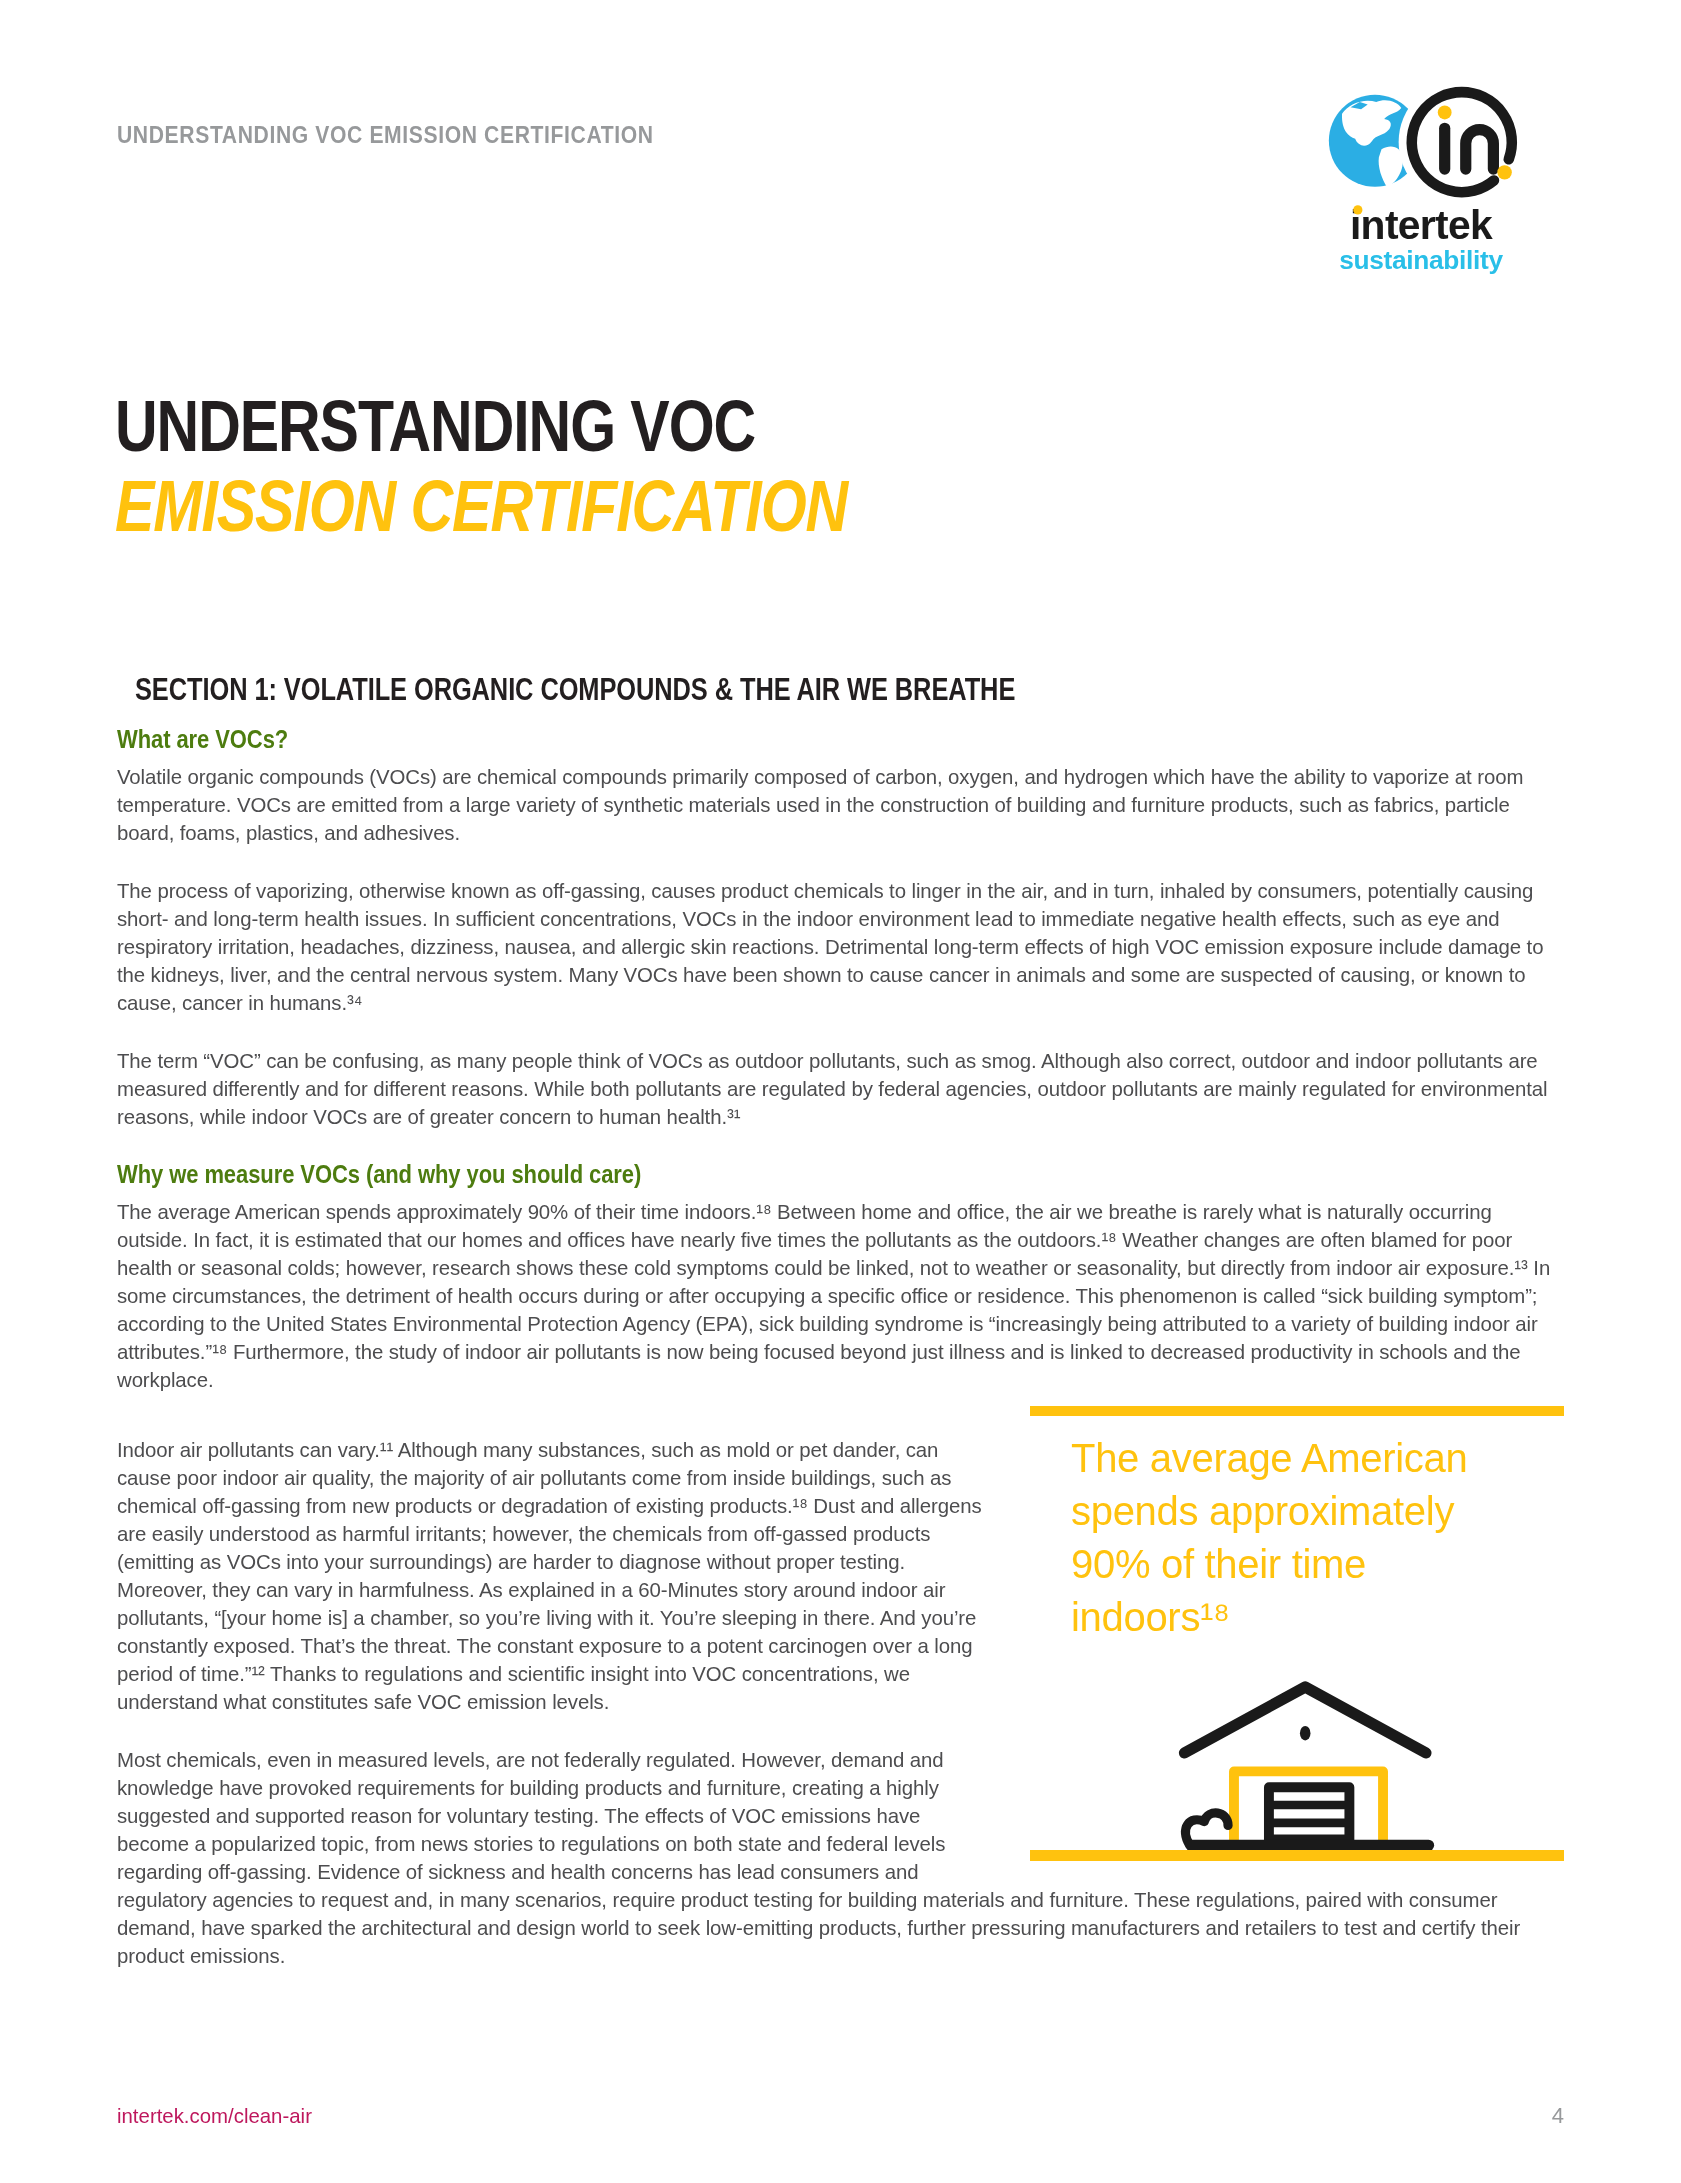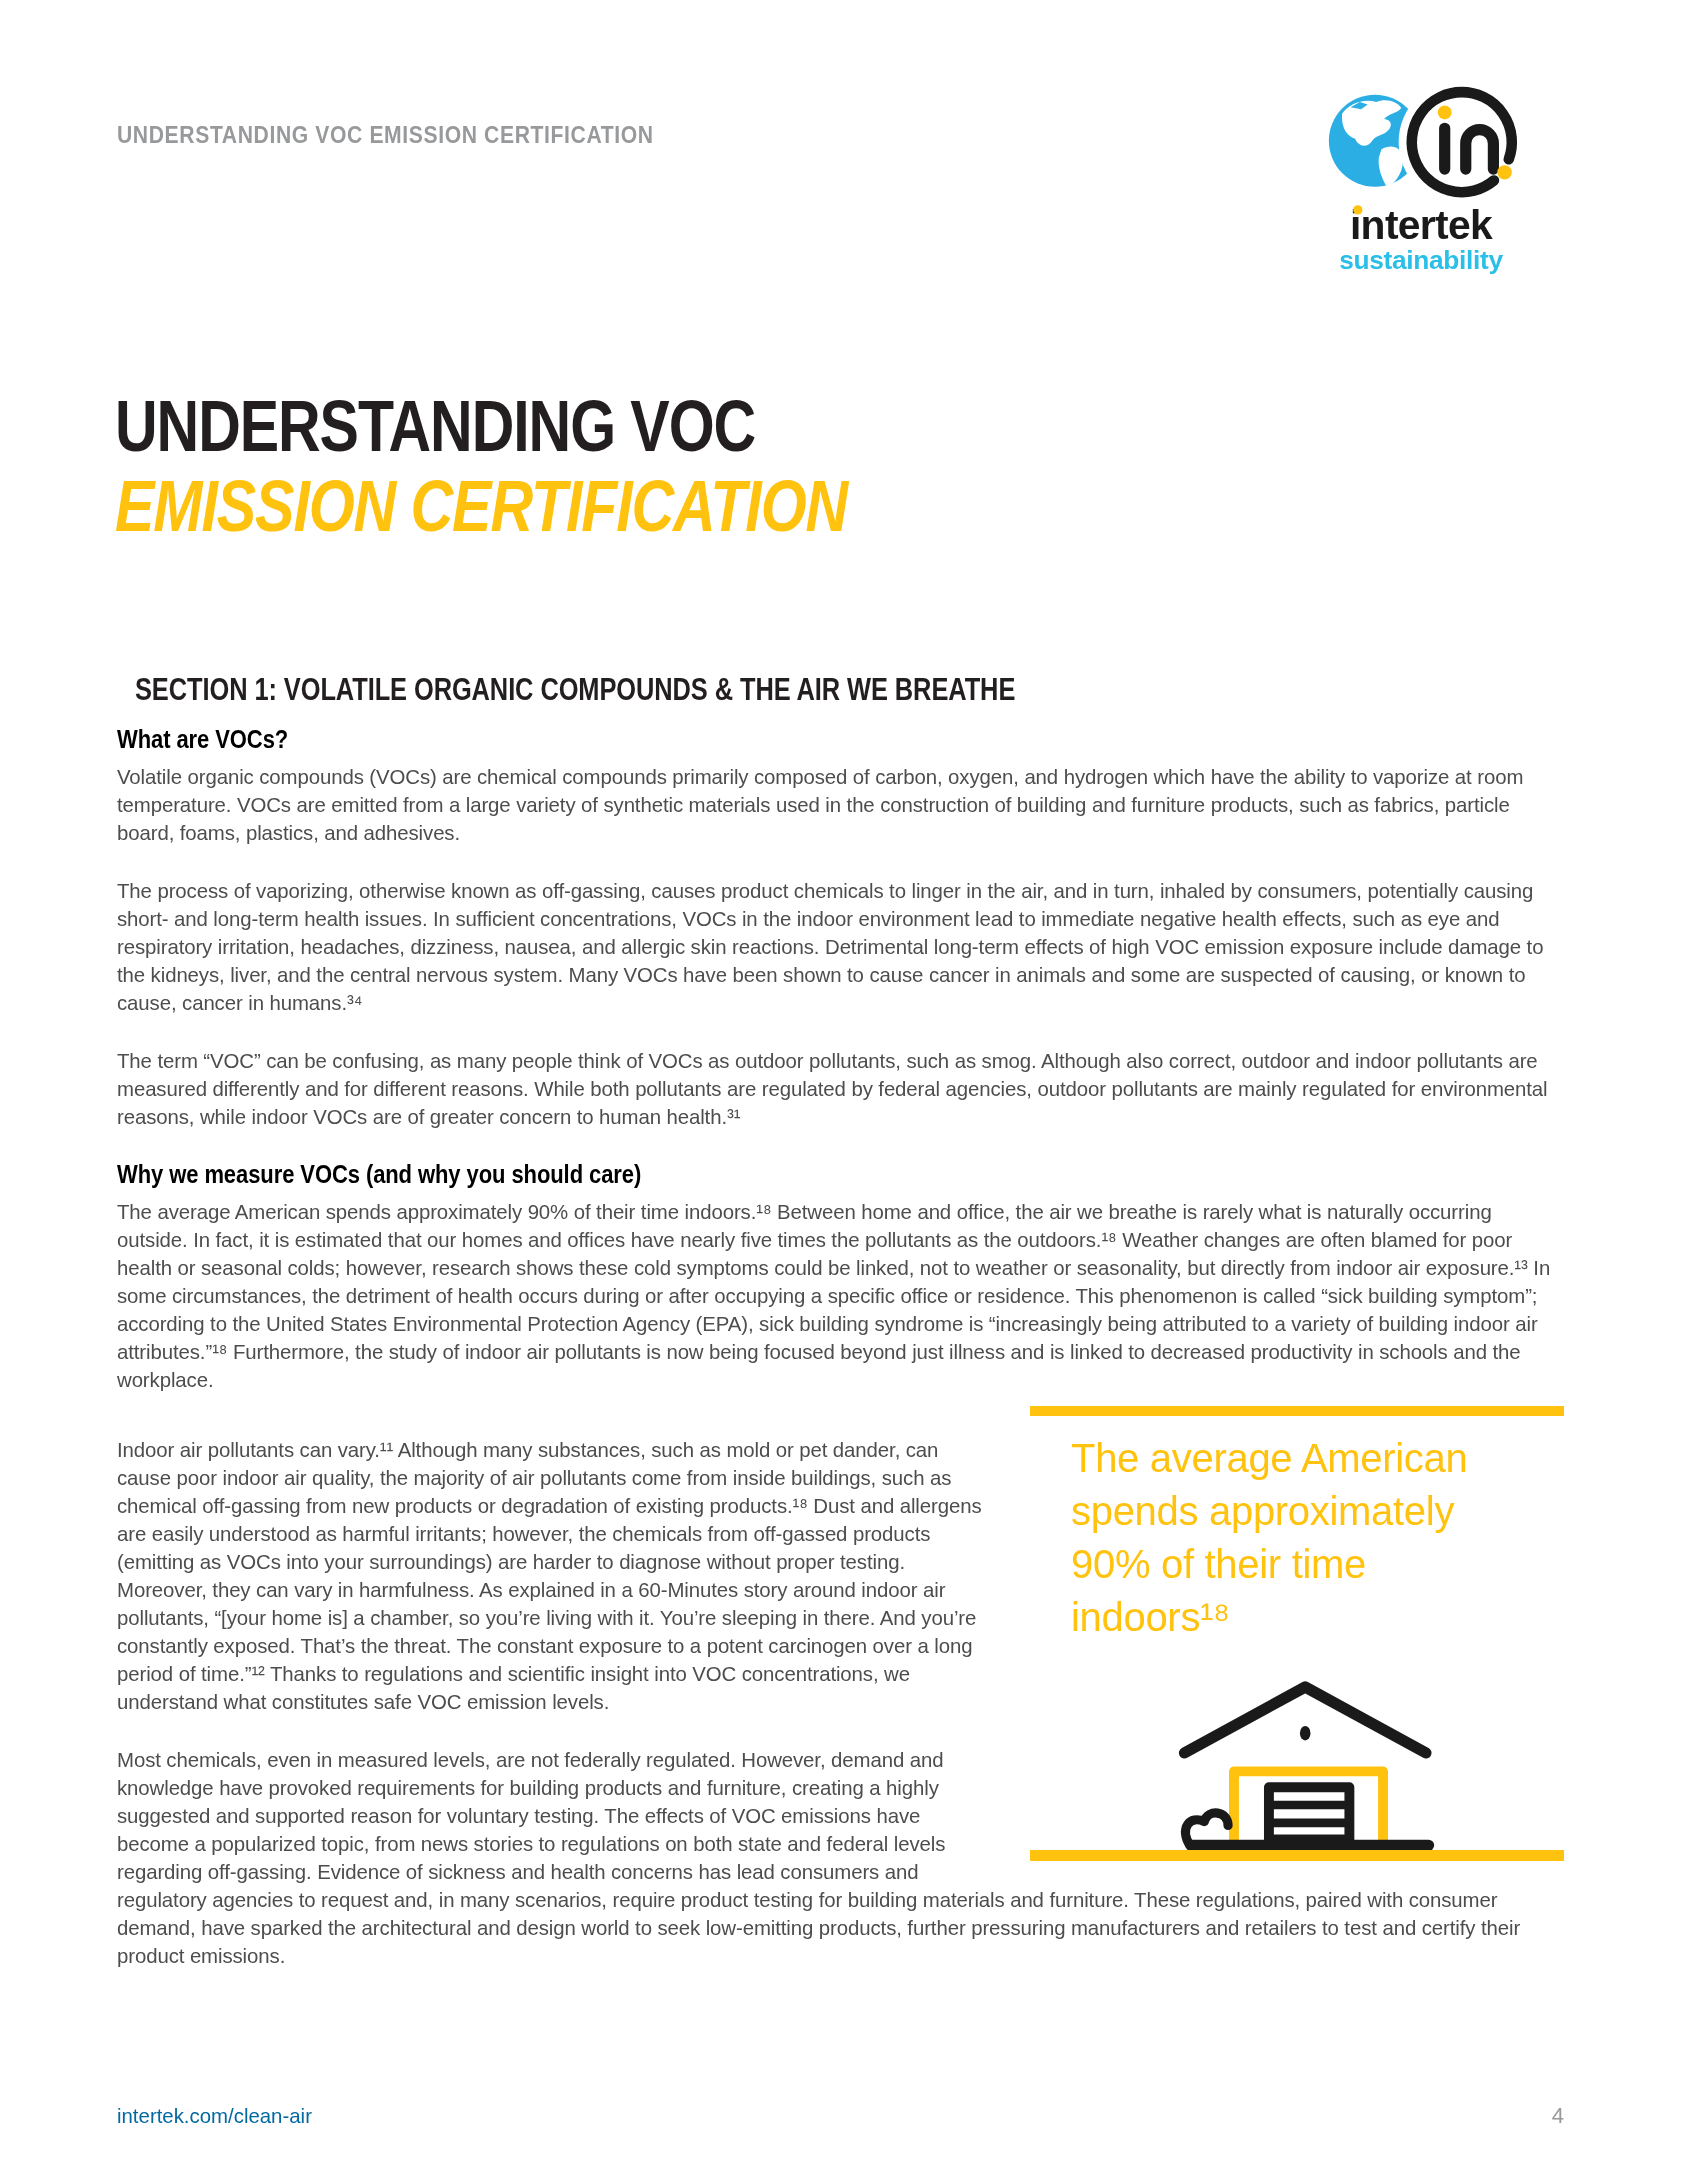--- a/index.html
+++ b/index.html
@@ -14,39 +14,39 @@
   .logo{position:absolute;left:1309px;top:73px;}
 
   .main-title{position:absolute;left:115px;top:386px;font-weight:bold;font-size:72px;
       line-height:80px;letter-spacing:-1.3px;}
   .main-title .t1{color:#231F20;}
   .main-title .t2{color:#FFC20E;font-style:italic;}
 
   .content{position:absolute;left:117px;top:656px;width:1447px;color:#4D4D4F;
       font-size:20.4px;line-height:28px;letter-spacing:-0.1px;}
   .sec-heading{font-size:31px;line-height:32px;font-weight:bold;color:#231F20;margin:18px;}
-  .sub-heading{font-size:25px;line-height:29px;font-weight:bold;color:#000000;margin:0;}
+  .sub-heading{font-size:25px;line-height:29px;font-weight:bold;color:#4d7c0f;margin:0;}
   .sh2{margin-top:18.5px;}
   .sh3{margin-top:29px;}
   .para{margin:30px 0 0 0;}
   .para.first{margin-top:9.2px;}
   #p5{margin-top:42px;}
 
   .callout{float:right;display:block;width:534px;height:455px;margin:-30px 0 16px 36px;
       position:relative;}
   .callout .bar{position:absolute;left:0;width:534px;height:10.6px;background:#FFC20E;display:block;}
   .bar-top{top:0;}
   .bar-bottom{bottom:0;}
   .callout-text{position:absolute;left:41px;top:26px;width:462px;display:block;
       font-size:40px;line-height:53px;color:#FFC20E;letter-spacing:-0.3px;}
   .house{position:absolute;left:140px;top:269px;display:block;}
 
   .footer{position:absolute;left:117px;top:2103px;width:1447px;display:flex;
       justify-content:space-between;align-items:baseline;color:#97999B;}
-  .footer-link{font-size:20.4px;color:#0369a1;text-decoration:none;}
+  .footer-link{font-size:20.4px;color:#be185d;text-decoration:none;}
   .footer-page{font-size:22px;}
 </style>
 </head>
 <body>
 
 <div class="page">
 
   <div class="header-title">
     <span class="cond88">UNDERSTANDING VOC EMISSION CERTIFICATION</span>
   </div>

